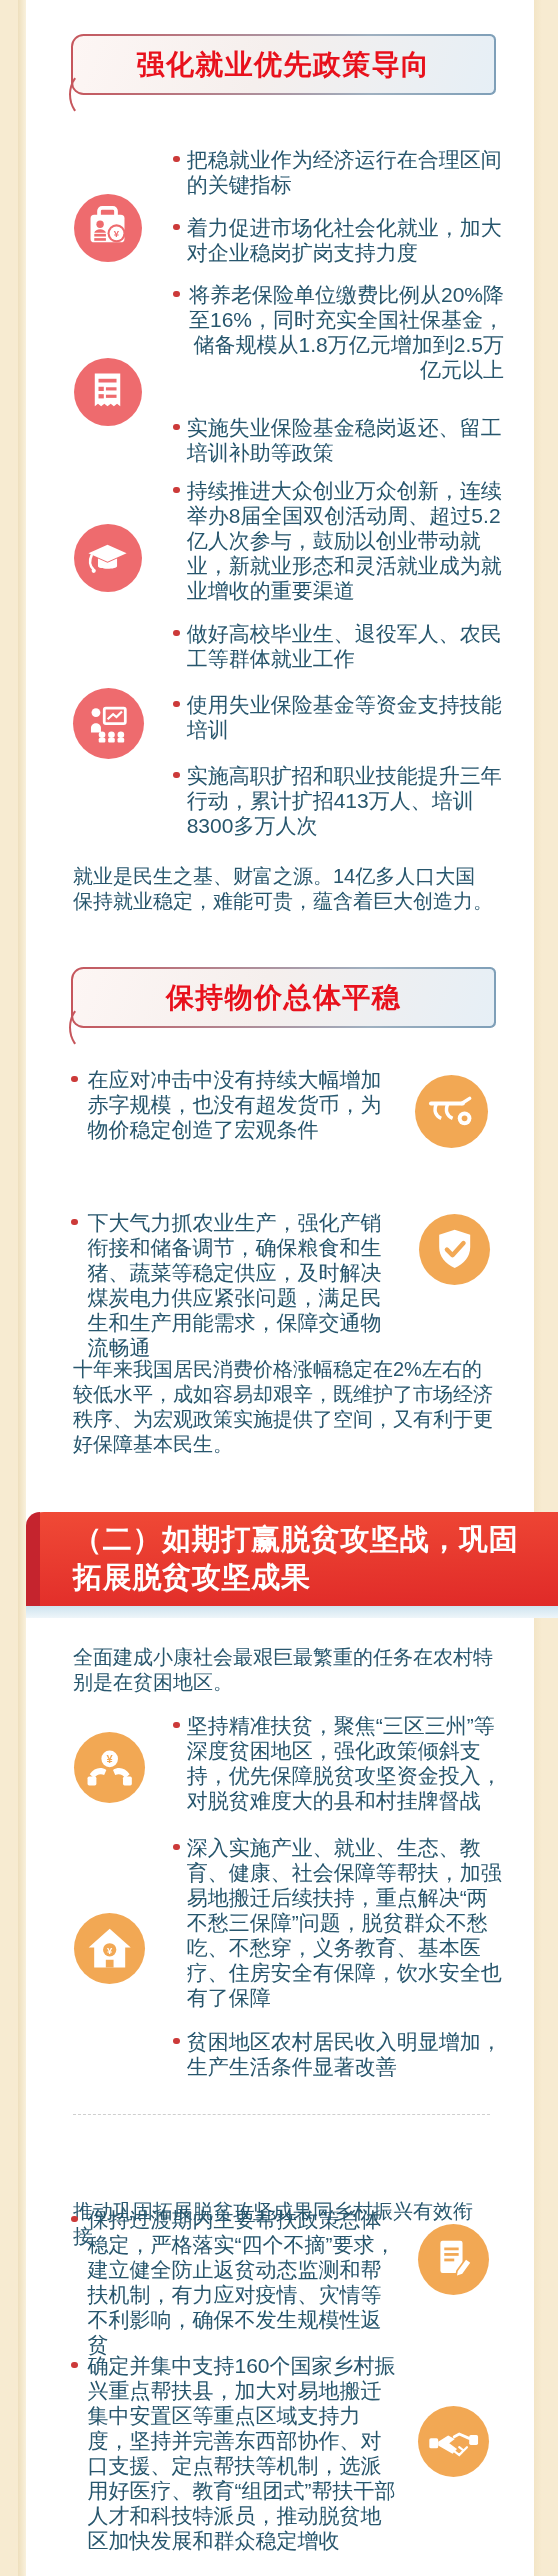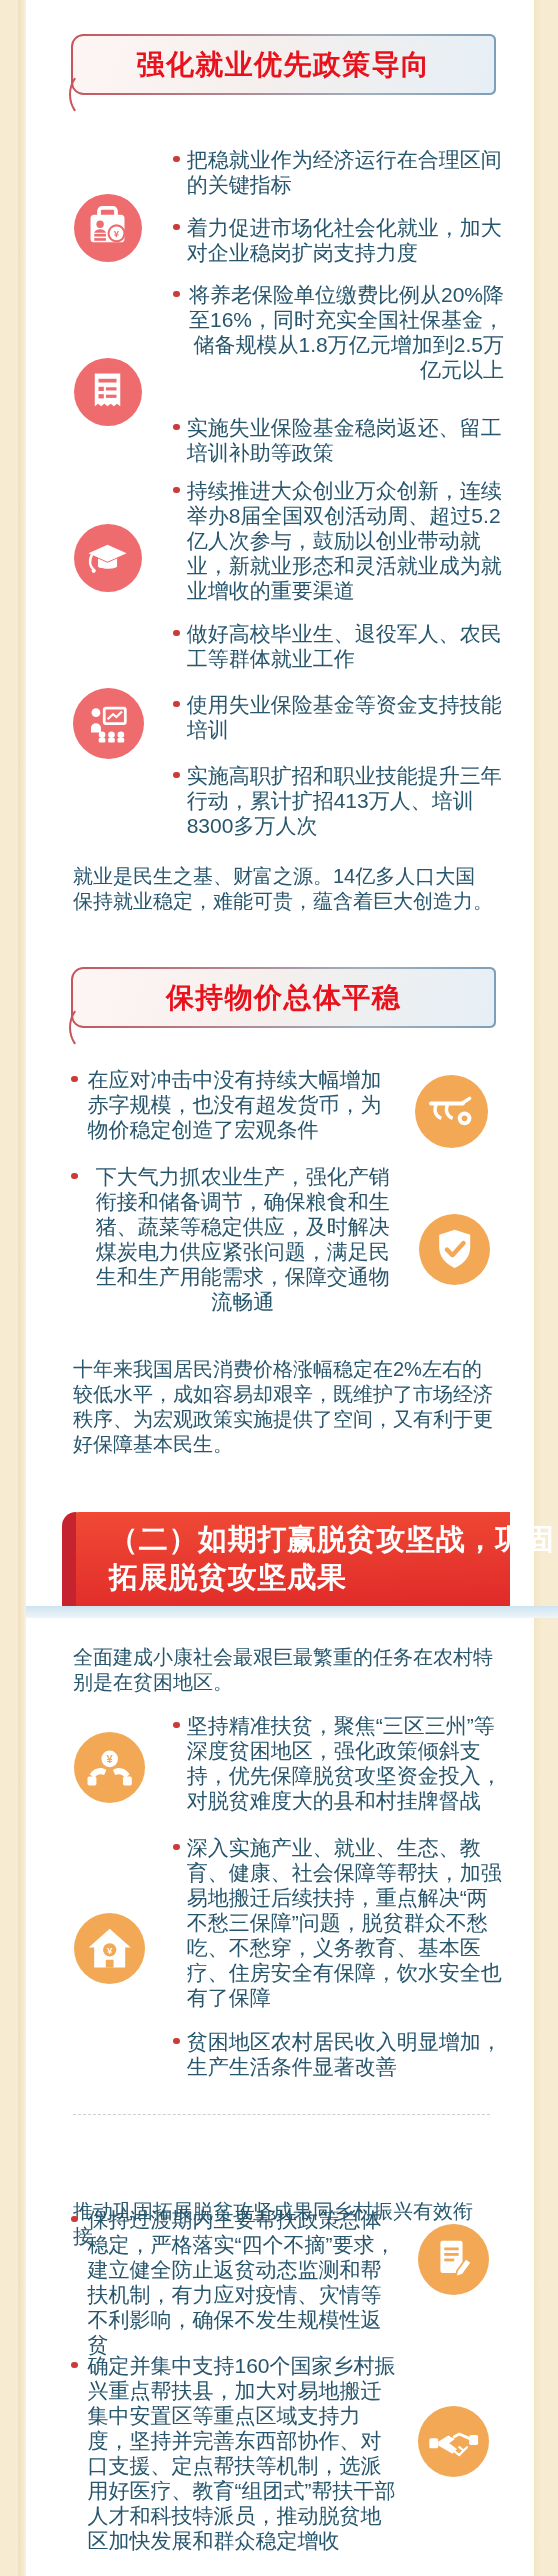--- a/index.html
+++ b/index.html
@@ -26,22 +26,22 @@
 
   .para{position:absolute;left:73px;width:420px;font-size:20px;line-height:25px;color:#27566d;font-weight:500;}
 
   
   .icon{position:absolute;border-radius:50%;display:flex;align-items:center;justify-content:center;}
   .icon.pink{background:#ee6b6e;}
   .icon.orange{background:#f2a854;}
   .icon svg{width:78%;height:78%;display:block;}
 
   
-  .section-banner{position:absolute;left:26px;top:1512px;width:448px;height:94px;
-        background:linear-gradient(178deg,#f04a36,#e02a28);border-radius:18px 0 0 2.8px;margin-left:36px;}
+  .section-banner{position:absolute;left:26px;top:1512px;width:533px;height:94px;
+        background:linear-gradient(178deg,#f04a36,#e02a28);border-radius:18px 0 0 2.8px;}
   .section-banner::before{content:'';position:absolute;left:0;top:0;bottom:0;width:14px;
         background:#c5242e;border-radius:18px 0 0 0;}
   .section-banner-title{position:absolute;left:47px;top:8.4px;width:447px;font-size:29px;line-height:38px;
         font-weight:bold;color:#ffffff;letter-spacing:0.7px;}
   .banner-strip{position:absolute;left:26px;top:1606px;width:533px;height:12px;
         background:linear-gradient(180deg,#cfe4ef,#eef6fa);}
 
   .divider{position:absolute;left:73px;top:2114px;width:417px;height:0;border-top:1.4px dashed #cfcfcf;}
 </style>
 </head>
@@ -115,21 +115,21 @@
 
   <div class="para" style="top:864px;">就业是民生之基、财富之源。14亿多人口大国保持就业稳定，难能可贵，蕴含着巨大创造力。</div>
 
   <div class="hbox" style="top:967px;">
     <div class="hbox-in">
       <span class="hbox-title">保持物价总体平稳</span>
     </div>
   </div>
 
   <div class="bullet b-left" style="top:1067px;"><span>在应对冲击中没有持续大幅增加赤字规模，也没有超发货币，为物价稳定创造了宏观条件</span></div>
-  <div class="bullet b-left" style="top:1164px;text-align:center;"><span>下大气力抓农业生产，强化产销衔接和储备调节，确保粮食和生猪、蔬菜等稳定供应，及时解决煤炭电力供应紧张问题，满足民生和生产用能需求，保障交通物流畅通</span></div>
+  <div class="bullet b-left" style="top:1210px;"><span>下大气力抓农业生产，强化产销衔接和储备调节，确保粮食和生猪、蔬菜等稳定供应，及时解决煤炭电力供应紧张问题，满足民生和生产用能需求，保障交通物流畅通</span></div>
 
   <div class="icon orange" style="left:415px;top:1075px;width:73px;height:73px;">
     <svg viewBox="0 0 100 100">
       <path d="M14 36h56" stroke="#fff" stroke-width="7" stroke-linecap="round"></path>
       <path d="M68 36l14-9" stroke="#fff" stroke-width="6" stroke-linecap="round"></path>
       <path d="M24 36c-6 12-2 22 8 26" stroke="#fff" stroke-width="6" fill="none"></path>
       <path d="M44 36c-6 12-2 22 8 26" stroke="#fff" stroke-width="6" fill="none"></path>
       <circle cx="73" cy="62" r="12" fill="#fff"></circle>
       <circle cx="73" cy="62" r="5" fill="#f2a854"></circle>
     </svg>

